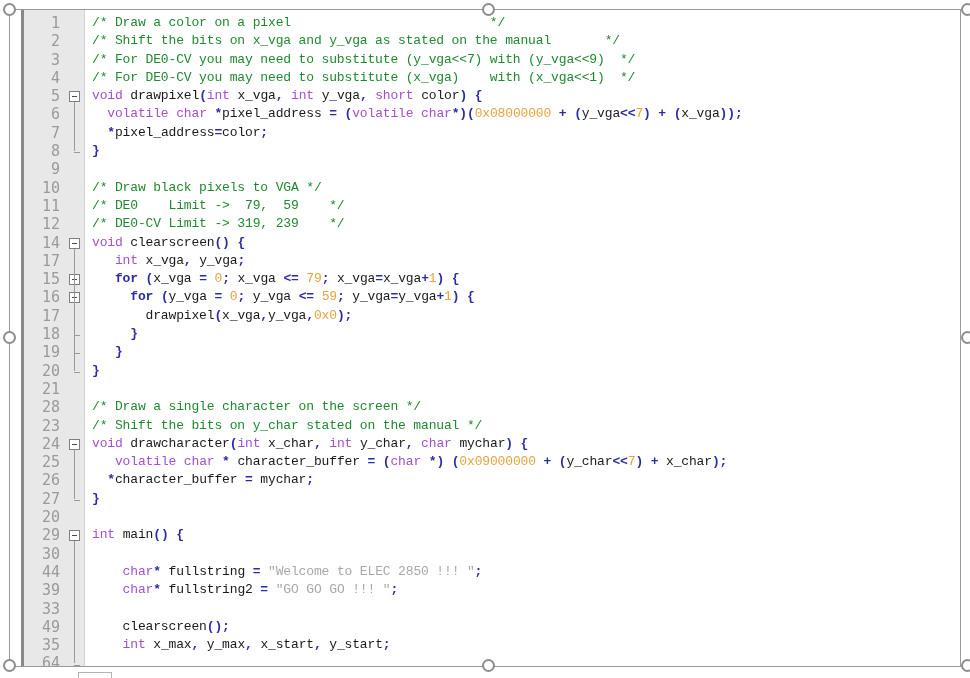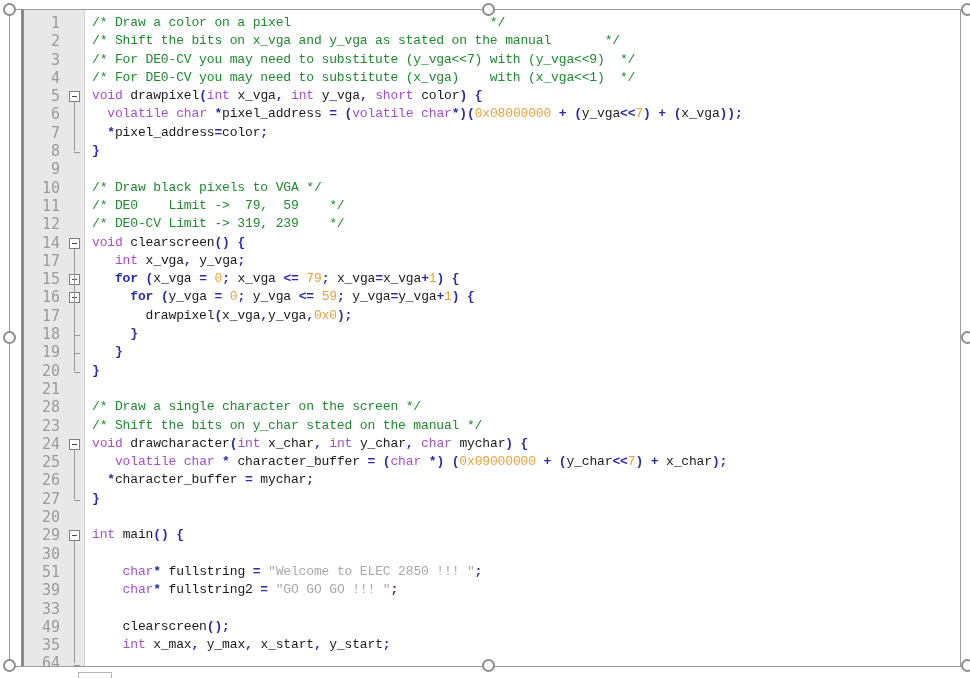--- a/index.html
+++ b/index.html
@@ -189,21 +189,21 @@
       <div>21</div>
       <div>28</div>
       <div>23</div>
       <div>24</div>
       <div>25</div>
       <div>26</div>
       <div>27</div>
       <div>20</div>
       <div>29</div>
       <div>30</div>
-      <div>51</div>
+      <div>44</div>
       <div>39</div>
       <div>33</div>
       <div>49</div>
       <div>35</div>
       <div>64</div>
     </div>
 
   <div id="fold-col">
       <div class="fold-row"></div>
       <div class="fold-row"></div>

